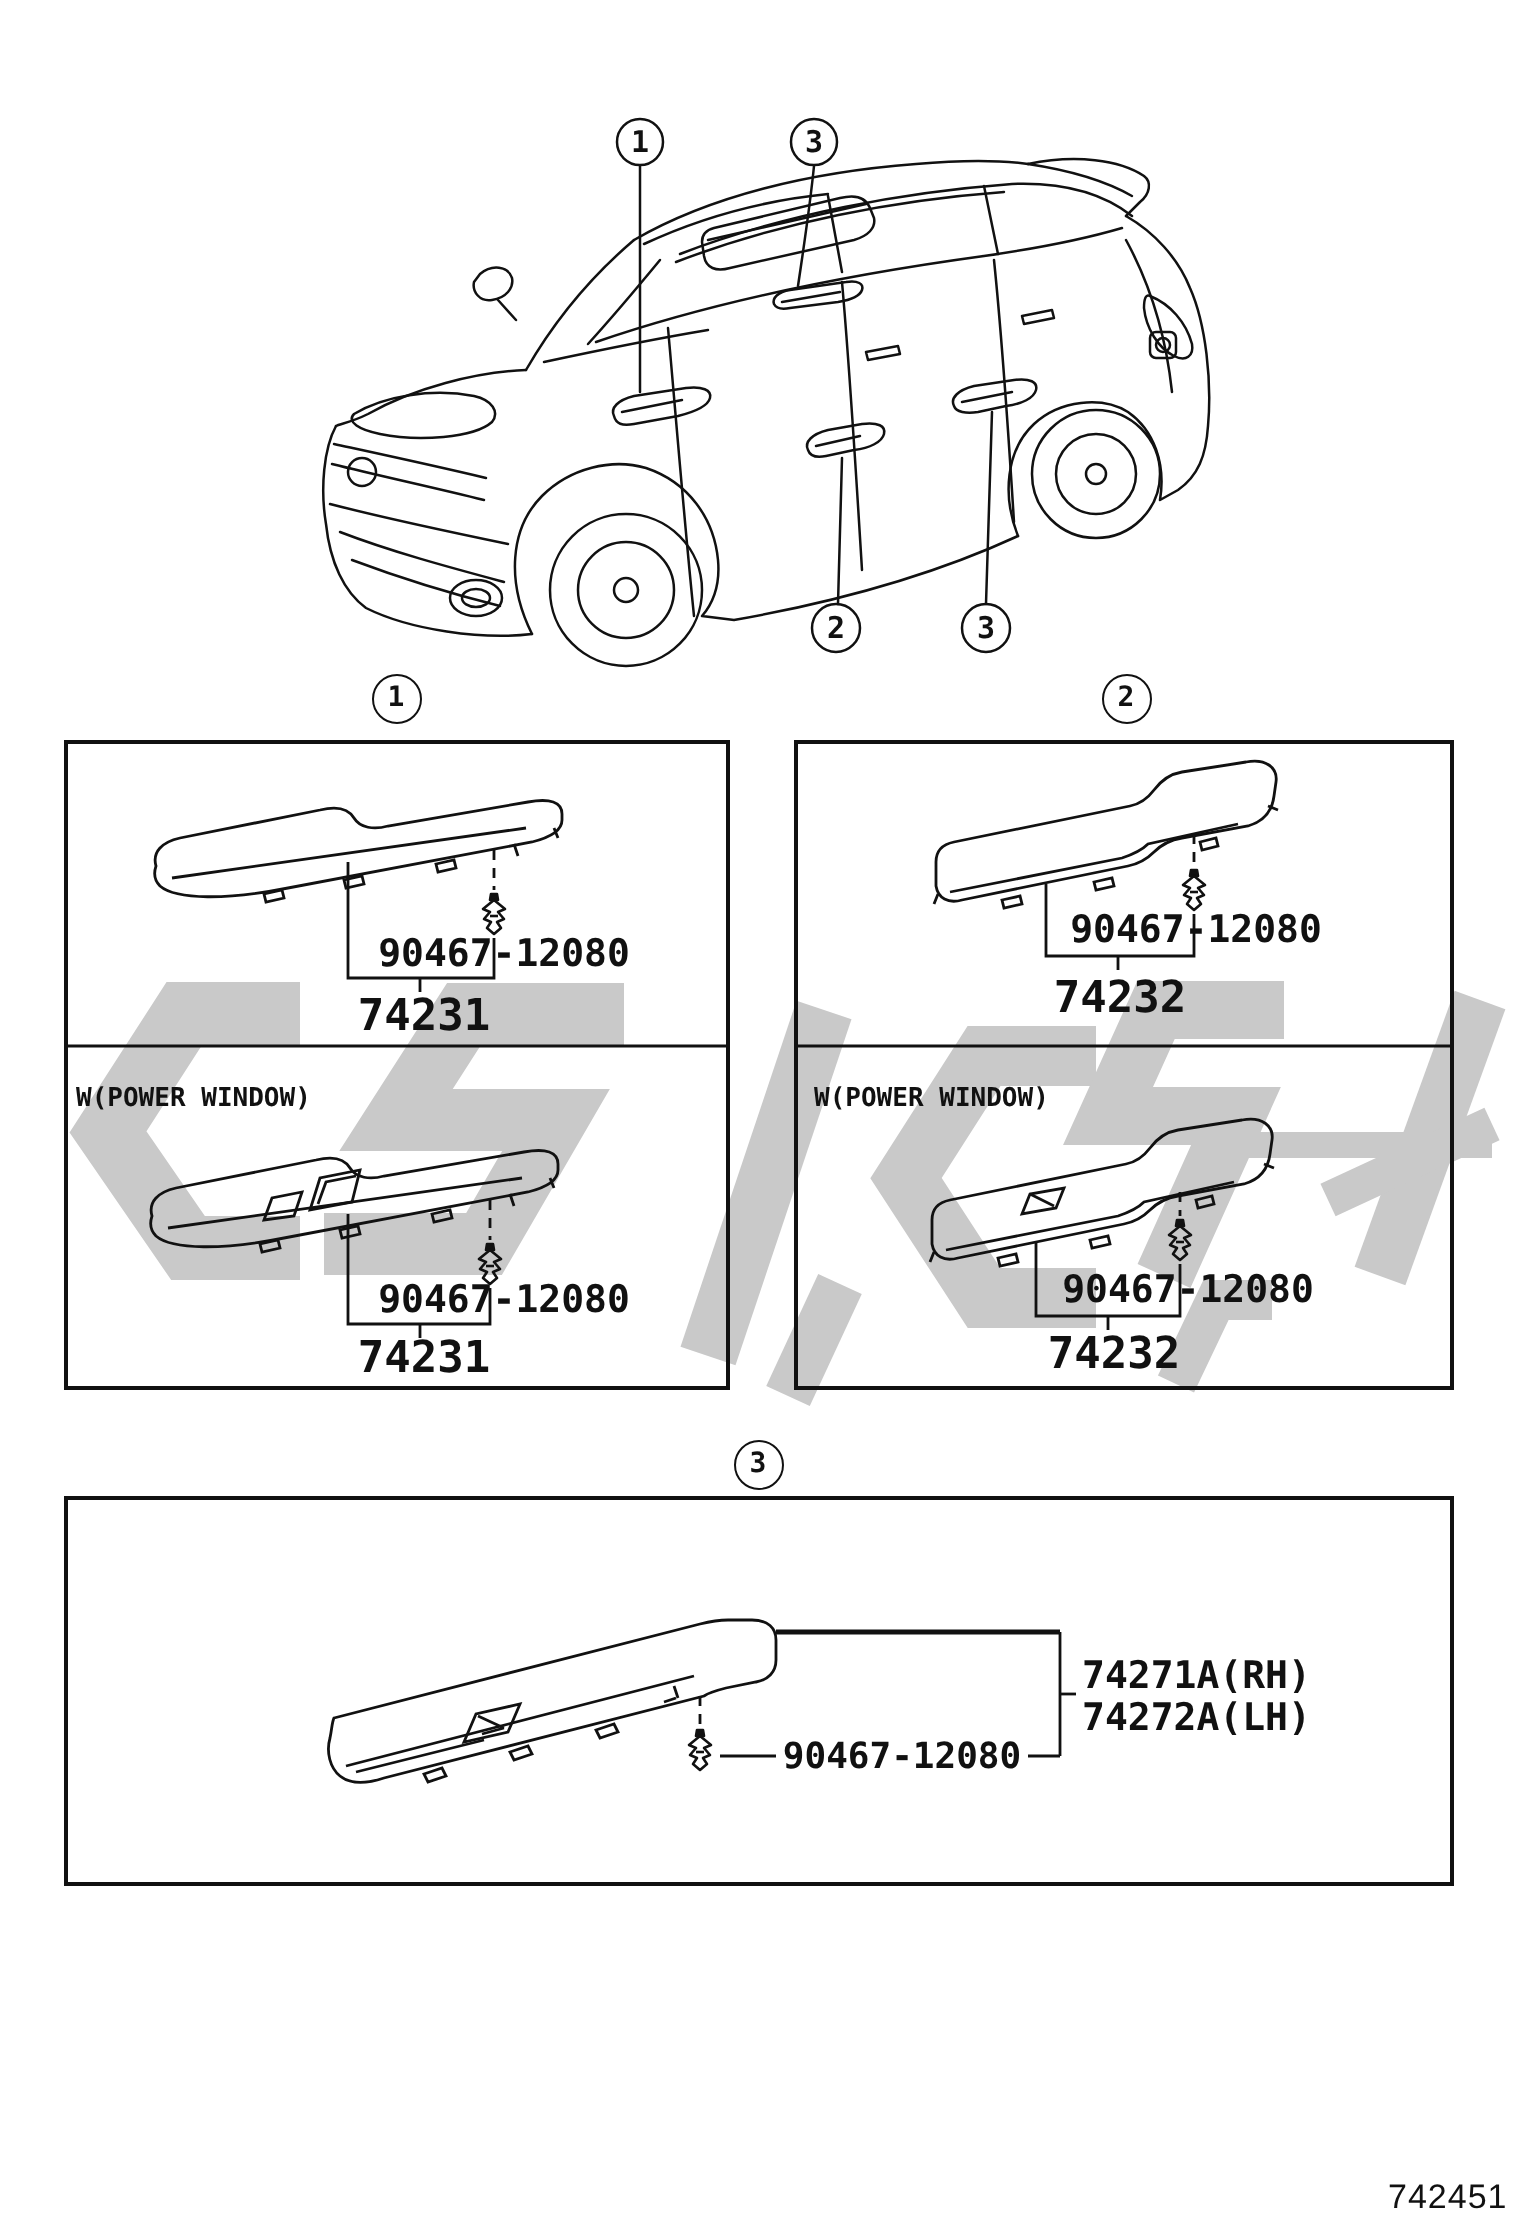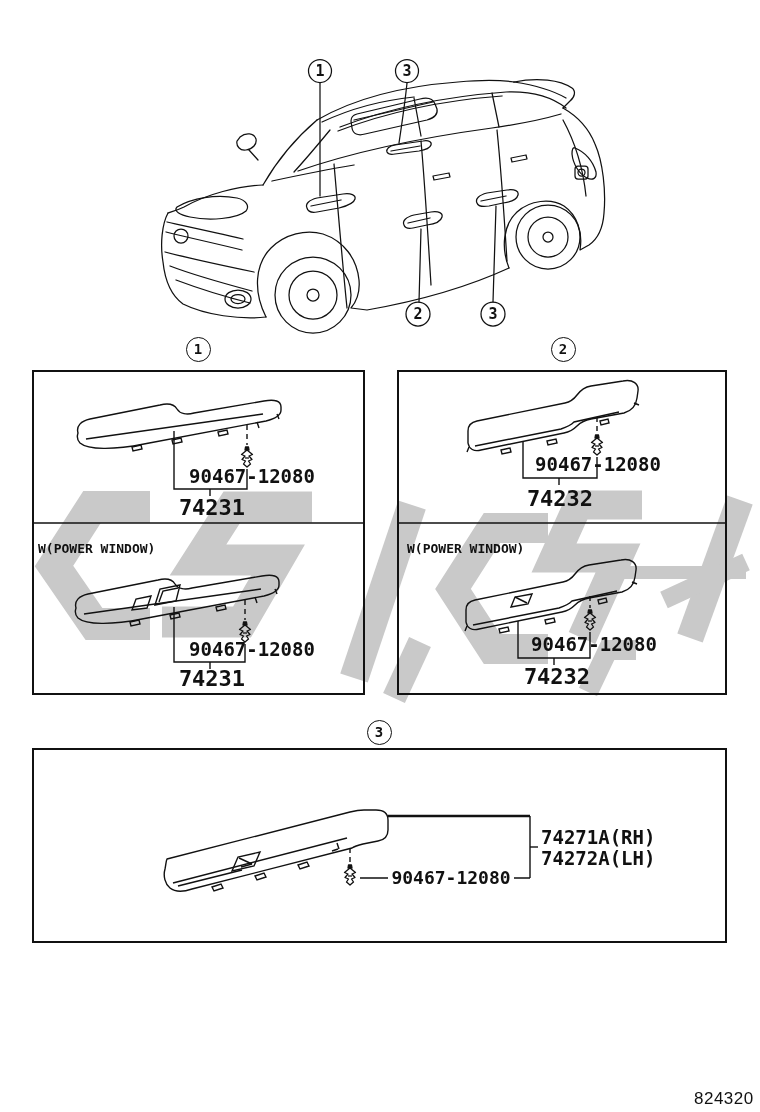--- a/index.html
+++ b/index.html
@@ -232,14 +232,14 @@
         <line class="dash" x1="318" y1="100" x2="318" y2="115"></line>
         <use href="#clipG" x="310" y="117"></use>
         <path class="ln" d="M328,130 L356,130 M482,130 L498,130"></path>
         <text class="t18" x="419" y="136" text-anchor="middle">90467-12080</text>
         <text class="t19" x="509" y="96">74271A(RH)</text>
         <text class="t19" x="509" y="117">74272A(LH)</text>
       </g>
     </svg>
   </div>
 
-  <div class="pageno">824320</div>
+  <div class="pageno">742451</div>
 </div>
 
 </body></html>

